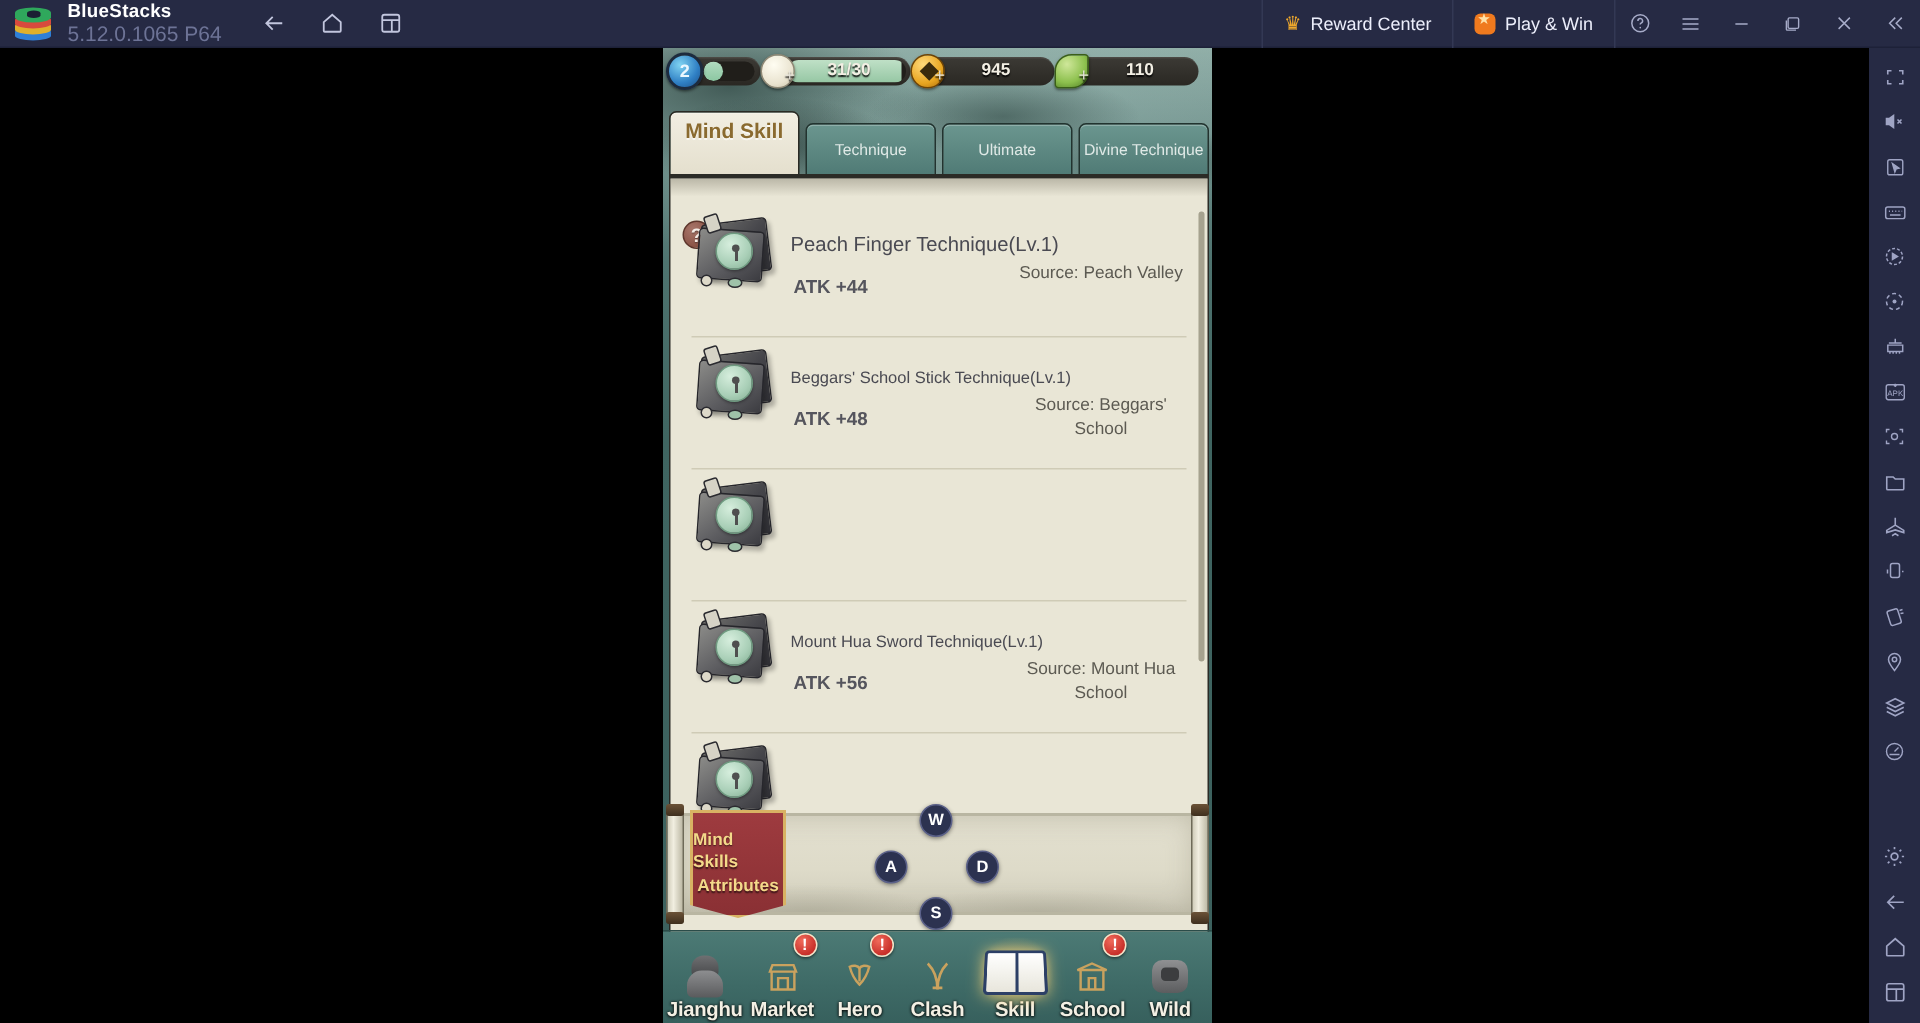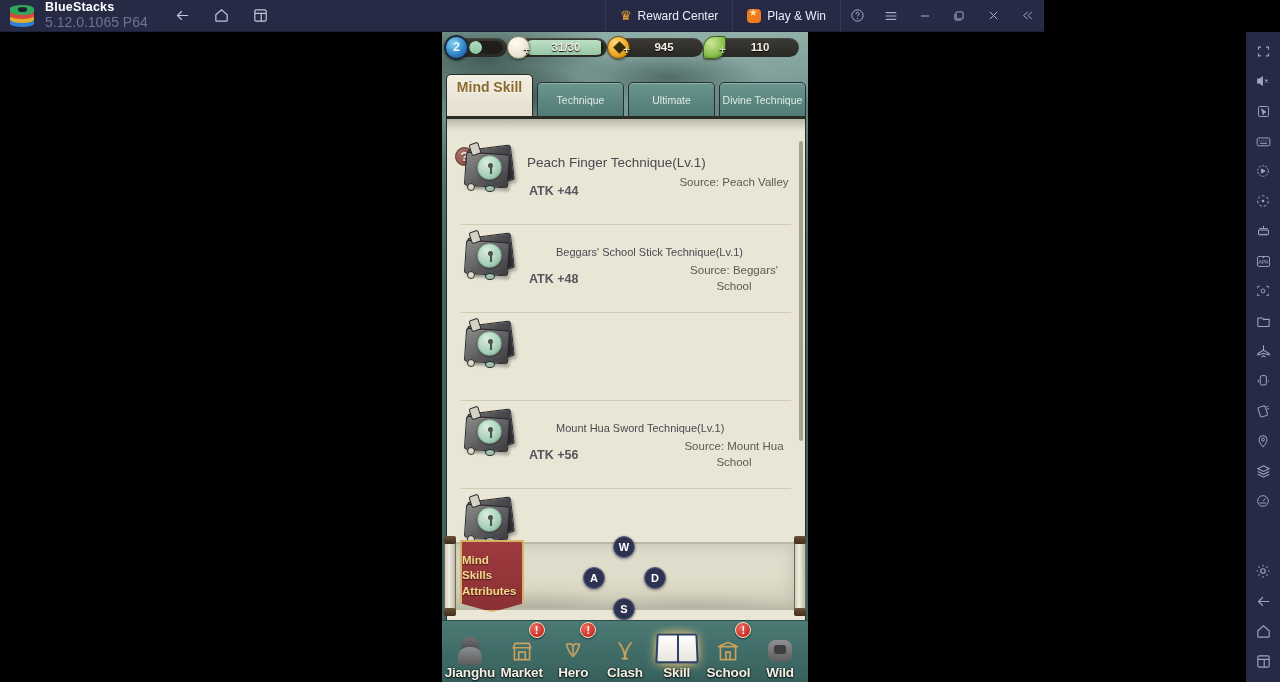--- a/index.html
+++ b/index.html
@@ -5,21 +5,21 @@
   * { box-sizing: border-box; margin: 0; padding: 0; }
   html, body {
     width: 1280px; height: 682px;
     overflow: hidden;
     background: #000;
     font-family: "Liberation Sans", sans-serif;
   }
 
   
   #titlebar {
-    position: absolute; left: 0; top: 0; width: 1044px; height: 32px;
+    position: absolute; left: 0; top: 0; width: 1280px; height: 32px;
     background: #262a44;
     display: flex; align-items: center;
     border-bottom: 1px solid #1d2138;
   }
   .bs-logo {
     width: 26px; height: 24px; margin-left: 10px; position: relative;
   }
   .bs-logo i { position: absolute; display: block; border-radius: 50% / 35%; }
   .bs-logo .l1 { width: 24px; height: 9px; left: 0; top: 14px; background: #2f7fd6; }
   .bs-logo .l2 { width: 24px; height: 9px; left: 0; top: 10px; background: #e0b02c; }
@@ -253,21 +253,21 @@
   .bookicon .dot2 {
     position: absolute; left: 22px; top: 48px; width: 10px; height: 7px; border-radius: 50%;
     background: #9fc2a9; border: 1.5px solid #2b2b30;
   }
 
   .row-text { flex: 1; position: relative; height: 100%; }
   .r-title {
     position: absolute; left: 6px; top: 18px;
     color: #4a4a52; font-size: 13.5px; white-space: nowrap;
   }
-  .r-title.small { font-size: 11px; top: 21px; margin-left: 29px; }
+  .r-title.small { font-size: 11px; top: 21px; }
   .r-atk {
     position: absolute; left: 8px; top: 47px;
     color: #55555d; font-size: 12.5px; font-weight: bold;
   }
   .r-src {
     position: absolute; right: 2px; top: 38px; width: 110px;
     text-align: center; color: #5c5a52; font-size: 11.5px; line-height: 1.35;
   }
 
   
@@ -304,21 +304,21 @@
     background: linear-gradient(180deg,#6b5237,#3e2f1e);
     border-radius: 2px;
   }
   #scrollpanel .cap-t { top: -1px; }
   #scrollpanel .cap-b { bottom: -1px; }
 
   #ribbon {
     position: absolute; left: 16px; top: 4px; width: 64px; height: 72px;
     background: linear-gradient(180deg,#9e3b3f,#8a3034);
     border: 2px solid #d8b263;
-    display: flex; flex-direction: column; align-items: flex-start; justify-content: center;
+    display: flex; flex-direction: column; align-items: center; justify-content: center;
     clip-path: polygon(0 0, 100% 0, 100% 88%, 50% 100%, 0 88%);
     box-shadow: 0 2px 4px rgba(0,0,0,.4);
   }
   #ribbon span {
     color: #f4d98a; font-size: 11.5px; font-weight: bold; line-height: 1.35;
     text-shadow: 0 1px 1px rgba(0,0,0,.6);
   }
 
   .wasd {
     position: absolute; width: 22px; height: 22px; border-radius: 50%;

